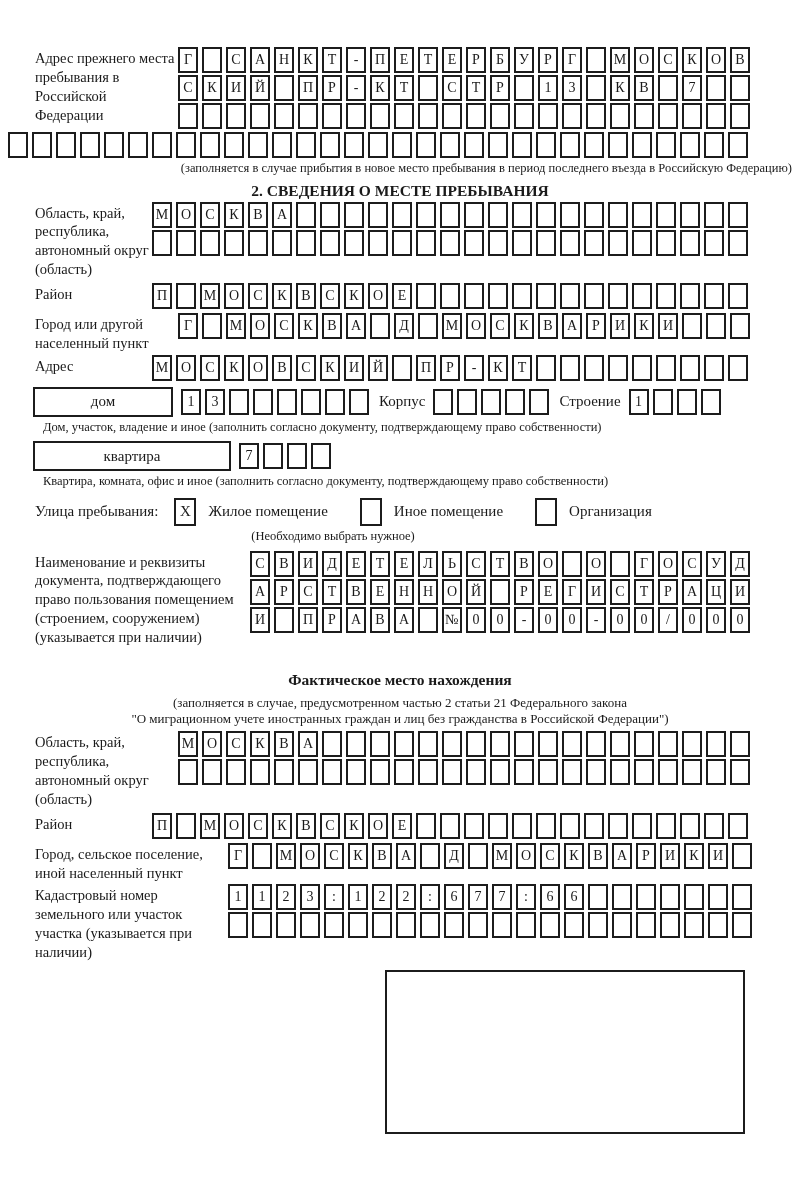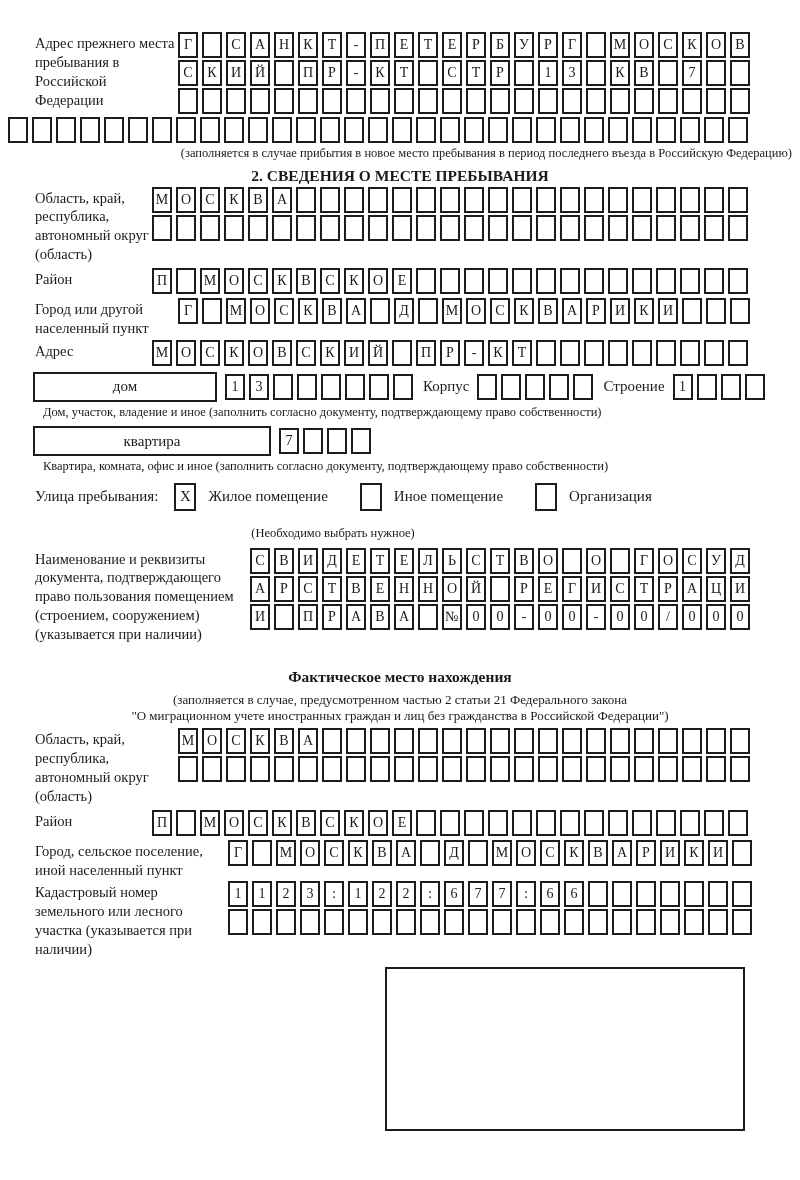--- a/index.html
+++ b/index.html
@@ -19,45 +19,45 @@
     border:2px solid #1c1c1c;display:inline-flex;align-items:center;justify-content:center;
     font-size:14px;line-height:1;background:#fff;
   }
   .grid{display:flex;flex-direction:column;gap:2px;}
   .frow{display:flex;align-items:flex-start;}
   .flabel{
     flex:0 0 auto;box-sizing:border-box;padding-left:27px;padding-top:2px;
     font-size:14.5px;line-height:1.3;
   }
   .w170{width:170px;} .w144{width:144px;} .w242{width:242px;} .w220{width:220px;}
-  .sec1{margin-top:22px;}
+  .sec1{margin-top:37px;}
   .fullrow{margin-top:3px;}
   .note{font-size:12.5px;line-height:1.25;margin-top:3px;}
   .center{text-align:right;width:784px;}
   .sec-title{margin-top:5px;text-align:center;width:784px;font-size:15.5px;font-weight:bold;}
   .mt2{margin-top:2px;} .mt4{margin-top:4px;}
   
   .inline-row{display:flex;align-items:center;margin-top:6px;margin-left:25px;}
   .wide-box{
     box-sizing:border-box;border:2px solid #1c1c1c;height:30px;
     display:inline-flex;align-items:center;justify-content:center;font-size:15px;flex:0 0 auto;
   }
-  .box-dom{width:184px;} .box-kv{width:238px;}
+  .box-dom{width:140px;} .box-kv{width:198px;}
   .inline-cells{margin-left:8px;}
   .inline-label{margin-left:10px;margin-right:8px;font-size:15px;white-space:nowrap;}
   .subnote{margin-left:35px;}
   
   .stay-row{display:flex;align-items:center;margin-top:8px;margin-left:27px;font-size:15px;}
   .cbox{
     box-sizing:border-box;width:22px;height:28px;border:2px solid #1c1c1c;flex:0 0 auto;
     display:inline-flex;align-items:center;justify-content:center;font-size:15px;
   }
   .stay-row .opt-label{margin-left:12px;}
   .stay-row .gap{width:16px;flex:0 0 auto;}
-  .stay-note{width:650px;text-align:center;margin-top:15px;}
+  .stay-note{width:650px;text-align:center;margin-top:3px;}
   .doc-block{margin-top:6px;}
   .act-title{margin-top:24px;}
   .act-note{text-align:center;width:784px;font-size:13px;line-height:1.25;}
   .act-note.first{margin-top:6px;}
   
   .stamp-box{
     margin-top:8px;margin-left:377px;width:360px;height:164px;
     border:2px solid #1c1c1c;box-sizing:border-box;background:#fff;
   }
   .stamp-note{
@@ -590,21 +590,21 @@
         <span class="cell">А</span>
         <span class="cell">Р</span>
         <span class="cell">И</span>
         <span class="cell">К</span>
         <span class="cell">И</span>
         <span class="cell"></span>
       </div>
   </div>
 
   <div class="frow mt2">
-    <div class="flabel w220">Кадастровый номер земельного или лесного участка (указывается при наличии)</div>
+    <div class="flabel w220">Кадастровый номер земельного или участок участка (указывается при наличии)</div>
     <div class="grid">
       <div class="cellrow">
           <span class="cell">1</span>
           <span class="cell">1</span>
           <span class="cell">2</span>
           <span class="cell">3</span>
           <span class="cell">:</span>
           <span class="cell">1</span>
           <span class="cell">2</span>
           <span class="cell">2</span>

